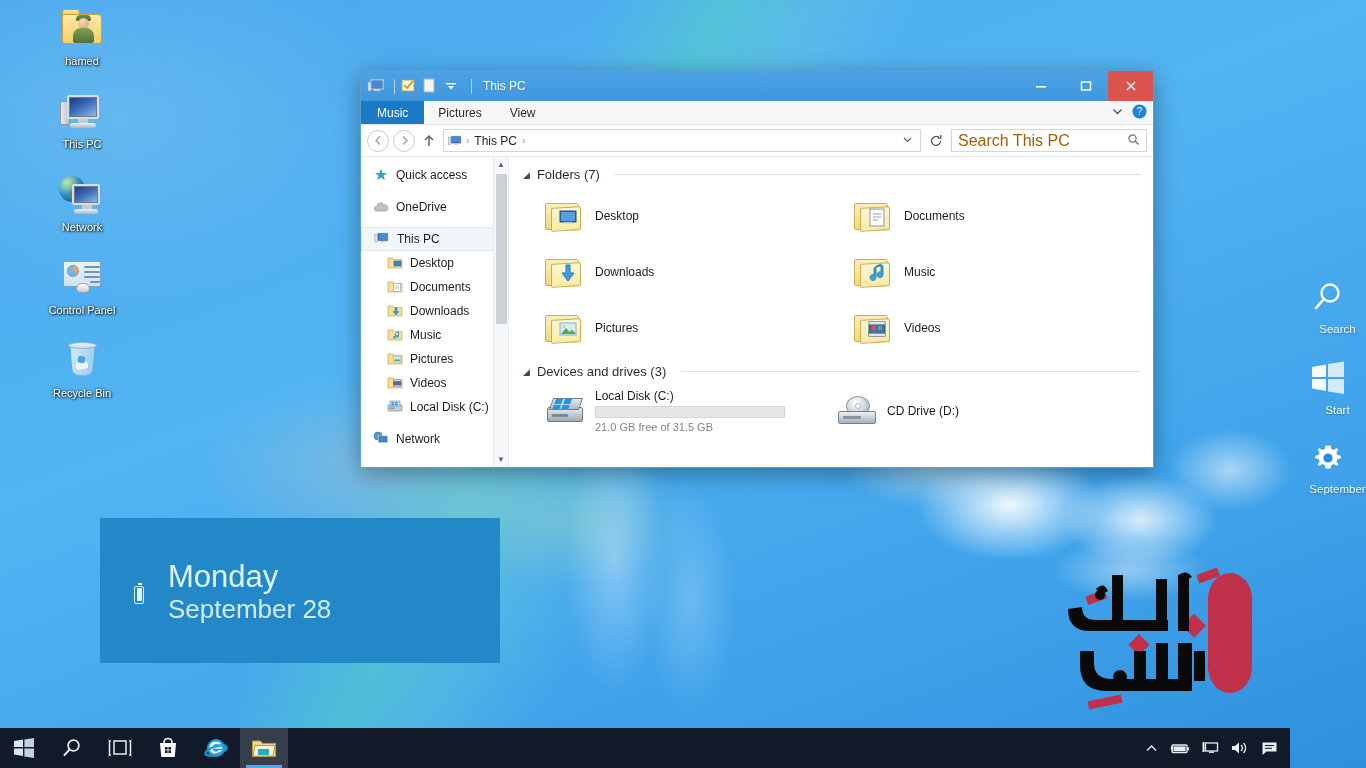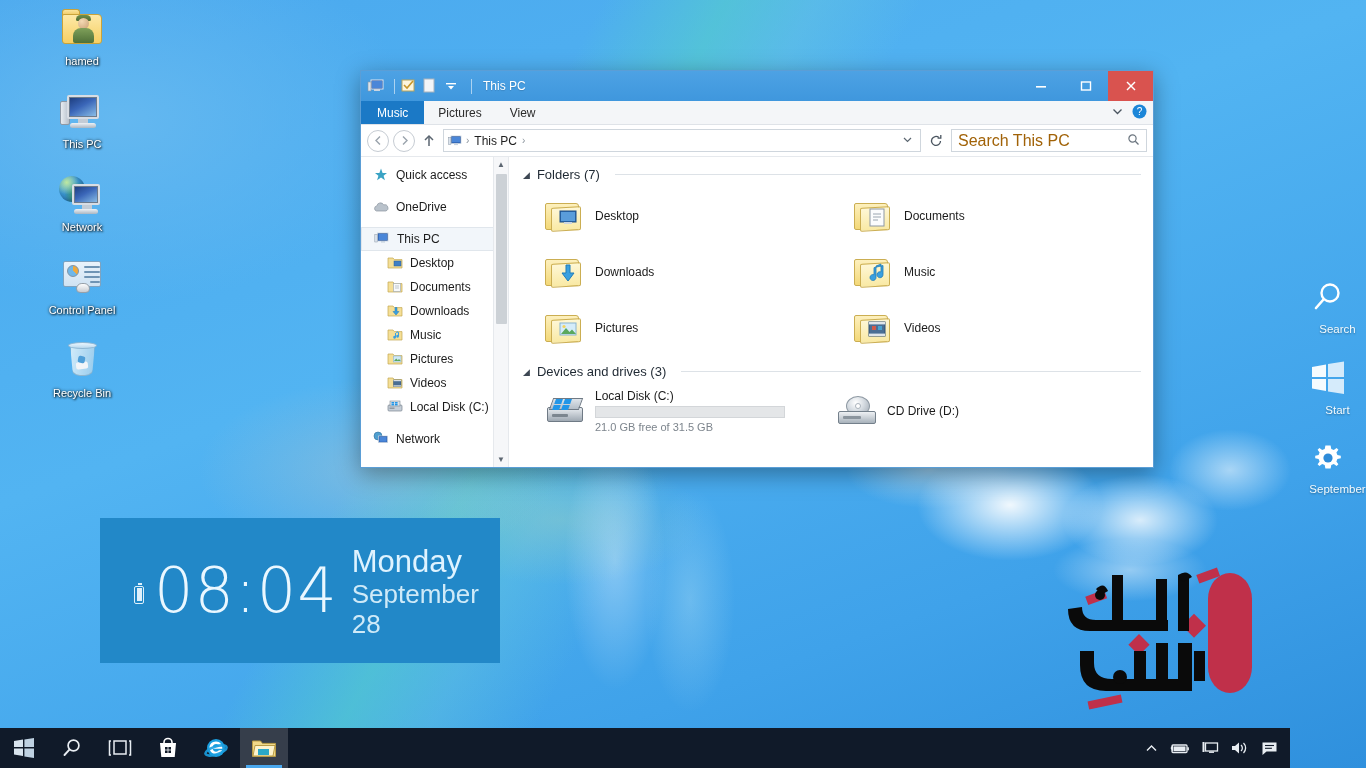--- a/index.html
+++ b/index.html
@@ -409,21 +409,20 @@
           <div class="rim"></div>
       </div>
     </div>
     <div class="dlabel">Recycle Bin</div>
   </div>
 
 </div>
 
 <div id="clock-widget">
   <div class="battery"></div>
-  <div id="clock-time">08:04</div>
   <div id="clock-date">
     <div id="clock-day">Monday</div>
     <div id="clock-md">September 28</div>
   </div>
 </div>
 
 <div id="watermark">
   <svg width="235" height="145" viewBox="0 0 235 145">
     <rect x="148" y="8" width="44" height="120" rx="22" ry="26" fill="#c0304a"></rect>
     <rect x="137" y="6" width="22" height="9" fill="#c0304a" transform="rotate(-20 148 10)"></rect>

